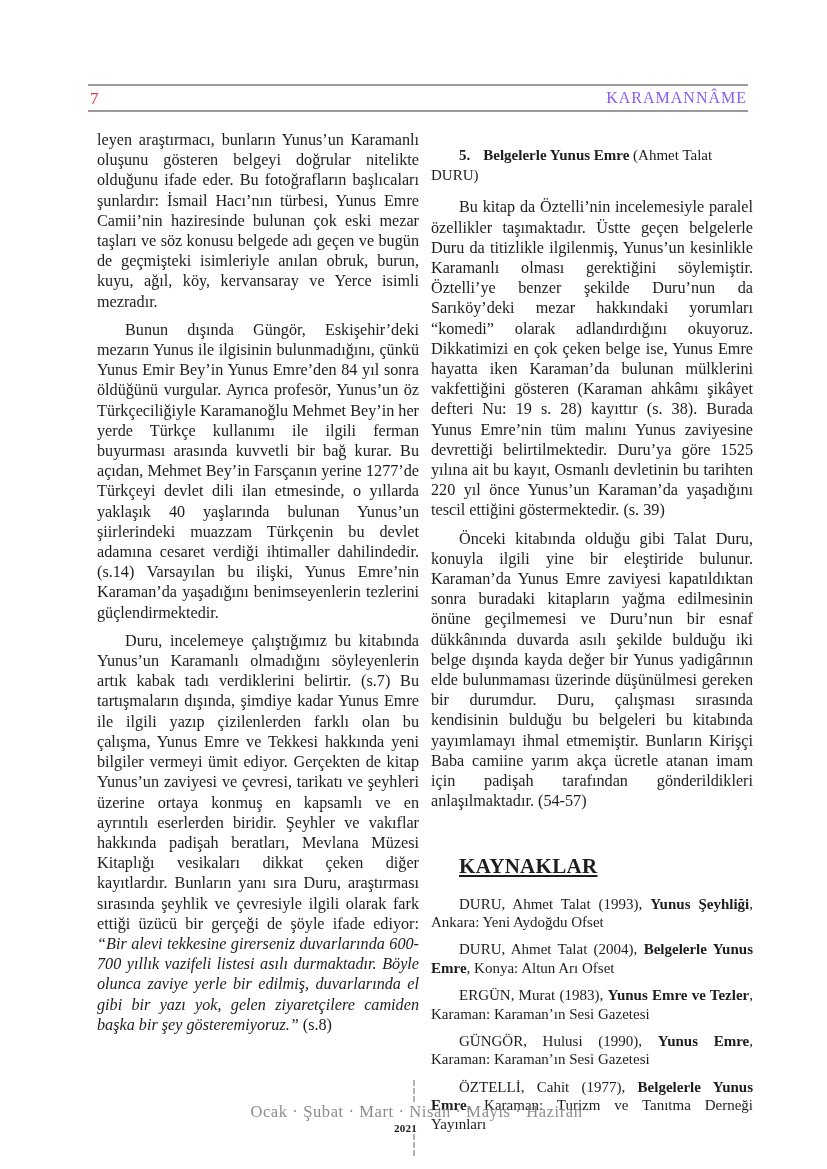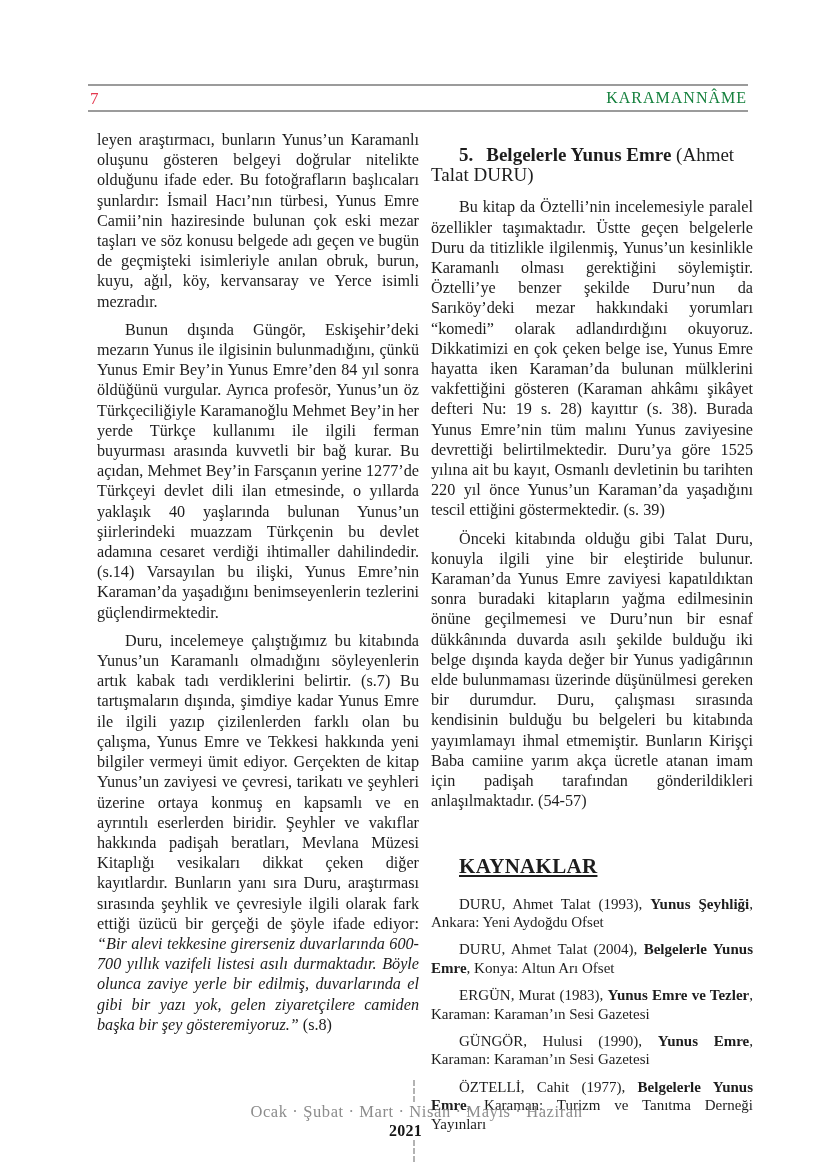--- a/index.html
+++ b/index.html
@@ -16,38 +16,38 @@
     position:absolute;left:88px;top:84px;width:660px;height:24px;
     border-top:2px solid #9b9b9b;
     border-bottom:2px solid #9b9b9b;
     display:flex;justify-content:space-between;align-items:center;
   }
   .page-number{
     font-size:17px;color:#e4374e;line-height:1;
     padding-left:2px;
   }
   .journal-title{
-    font-size:16px;color:#15803d;letter-spacing:1px;line-height:1;
+    font-size:16px;color:#8b5cf6;letter-spacing:1px;line-height:1;
     padding-right:1px;
   }
   
   .columns{
     position:absolute;left:97px;top:130px;width:656px;
     display:flex;gap:12px;
   }
   .col{width:322px;}
   .col p{
     margin:0 0 8px 0;
     font-size:16.2px;line-height:20.2px;
     text-align:justify;
     text-indent:28px;
   }
   .col p.continued{text-indent:0;}
   .section-heading{
-    font-size:19px;line-height:20.2px;font-weight:normal;
+    font-size:15px;line-height:20.2px;font-weight:normal;
     margin:15px 0 12px 0;
     text-indent:28px;text-align:left;
   }
   .section-heading .num{font-weight:bold;margin-right:13px;}
   .bold{font-weight:bold;}
   .italic{font-style:italic;}
   .kaynaklar-heading{
     font-size:21px;font-weight:bold;text-decoration:underline;
     letter-spacing:.3px;
     margin:42px 0 16px 0;text-indent:28px;
@@ -63,21 +63,21 @@
     display:flex;justify-content:center;align-items:center;flex-direction:column;
   }
   .footer-rule{
     width:0;height:22px;border-left:2px dashed #b3b3b3;
   }
   .footer-months{
     color:#8c8c8c;font-size:16.5px;letter-spacing:.6px;
     margin:0 10px 0 16px;
   }
   .footer-year{
-    color:#161616;font-size:16px;font-weight:600;
+    color:#161616;font-size:11px;font-weight:600;
     margin-right:16px;letter-spacing:.3px;
   }
 </style>
 </head>
 <body>
 
 <div class="page">
 
   <header class="page-header">
     <span class="page-number">7</span>

